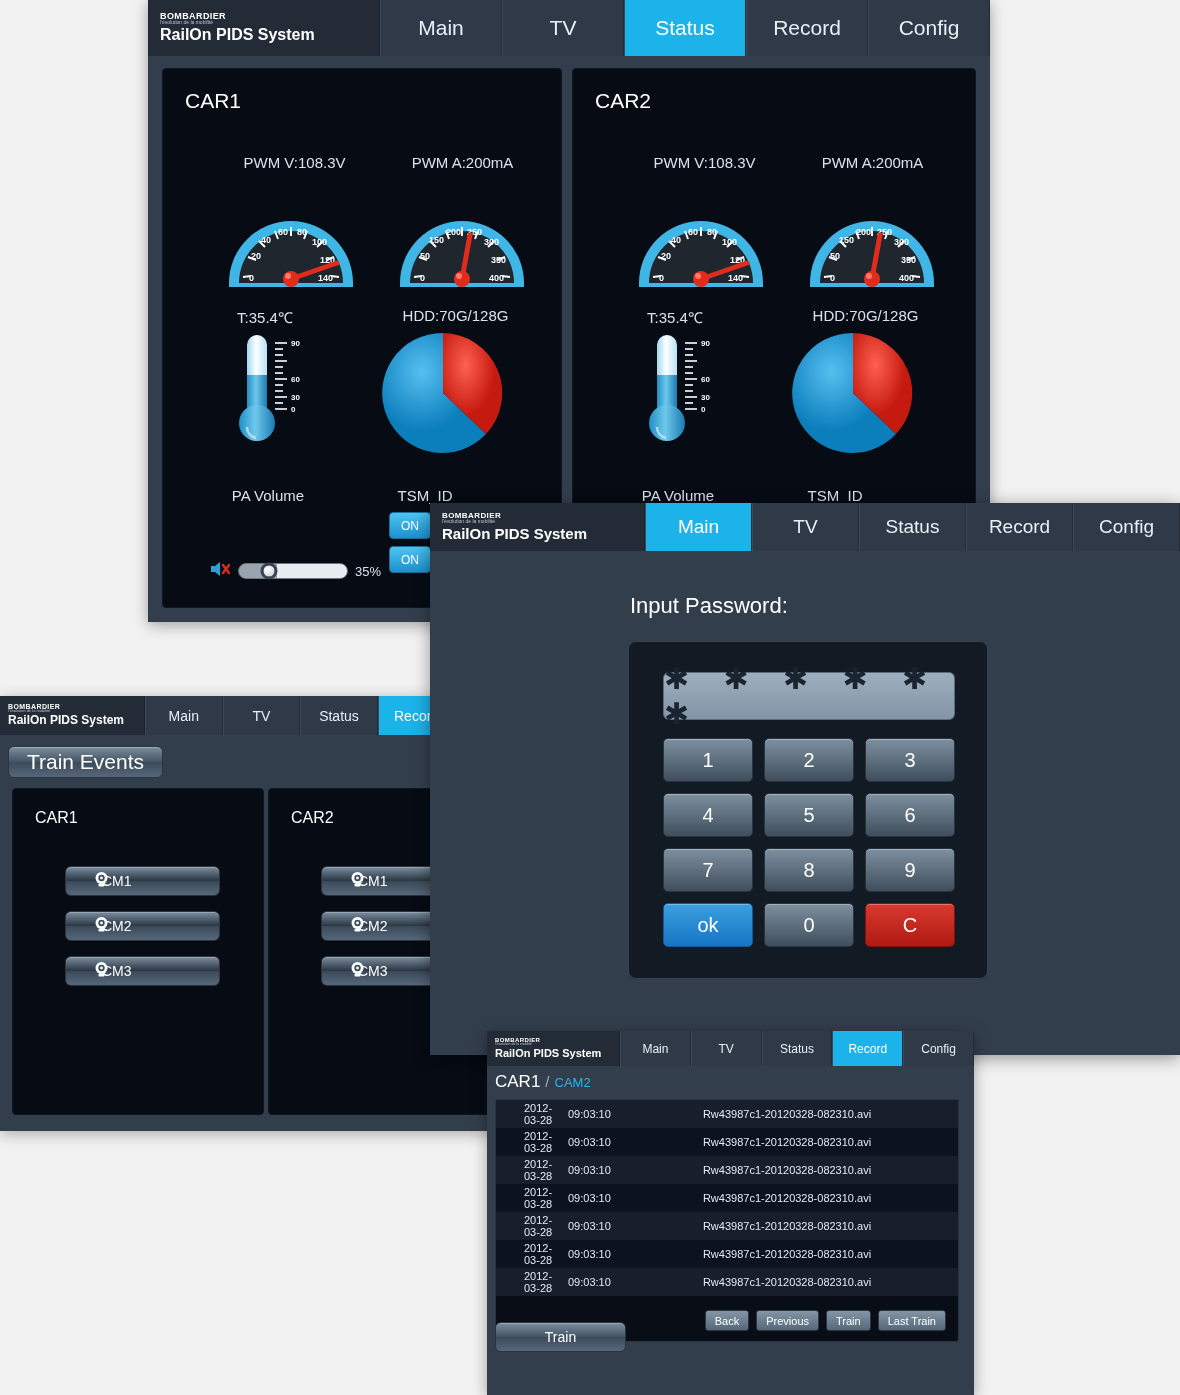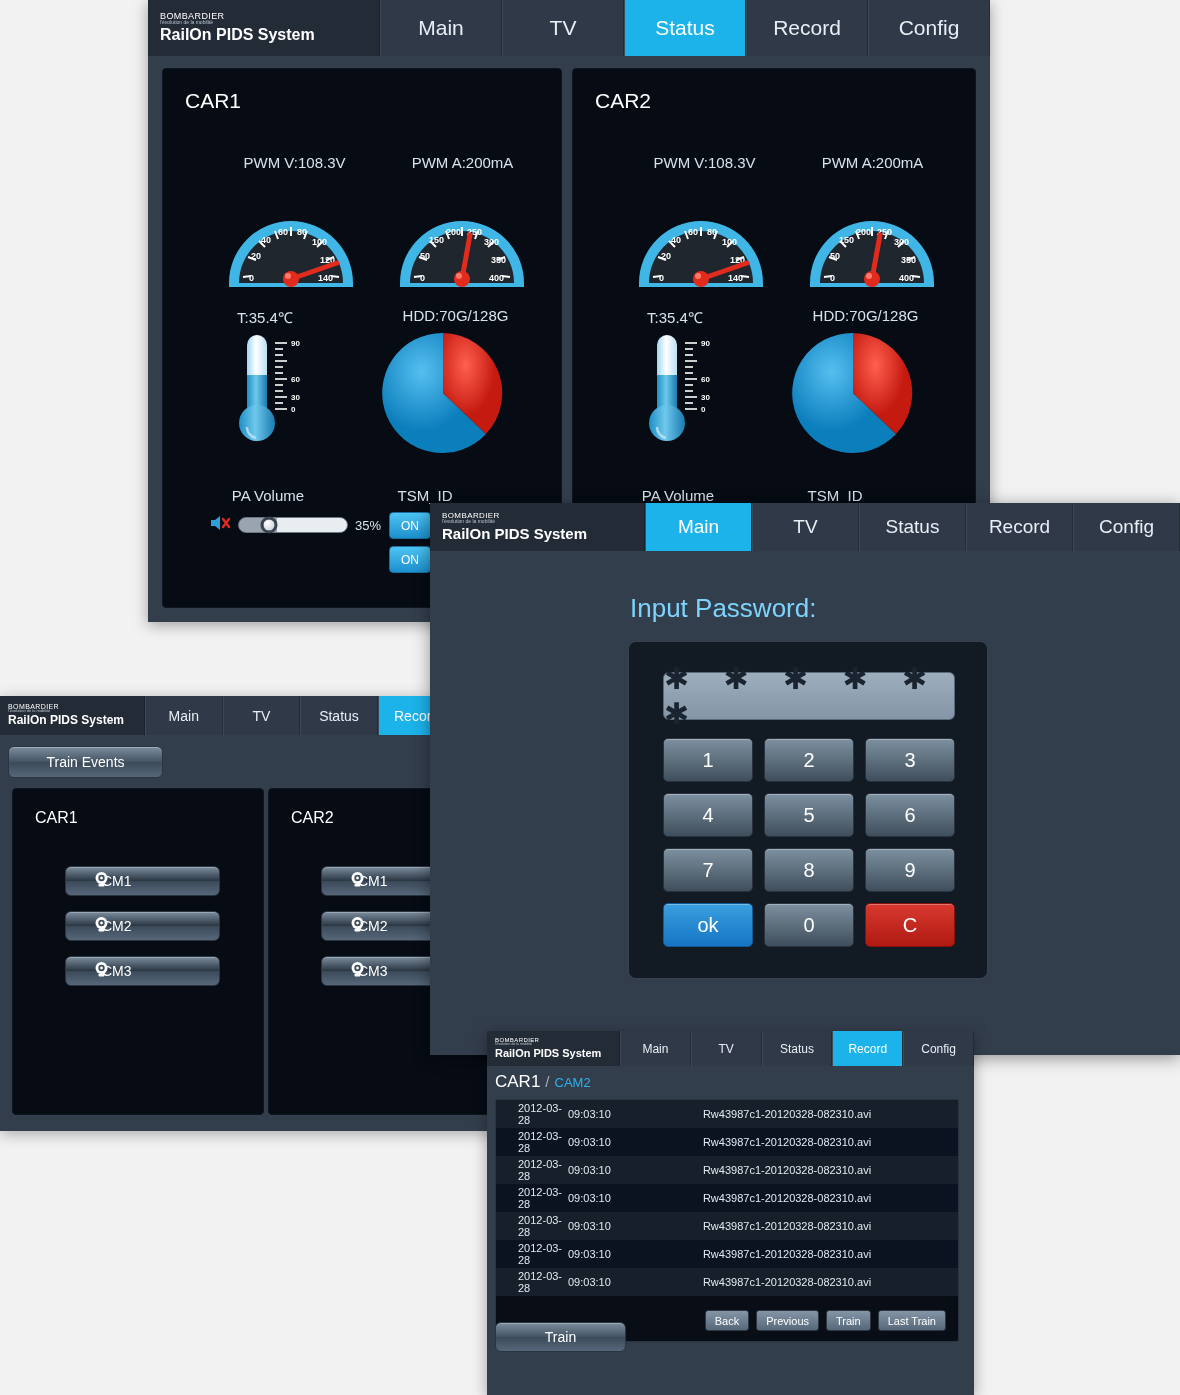--- a/index.html
+++ b/index.html
@@ -12,21 +12,21 @@
 
   .window { position: absolute; background: #333e4d; }
 
   
   .topbar { display: flex; align-items: stretch; background: #2b3442; }
   .brand {
     display: flex; flex-direction: column; justify-content: center;
     background: #232b36; color: #fff; padding: 4px 12px;
     border-right: 1px solid #1b222c;
   }
-  .brand-top { font-size: 9px; font-weight: normal; letter-spacing: .4px; line-height: 1.05; }
+  .brand-top { font-size: 9px; font-weight: bold; letter-spacing: .4px; line-height: 1.05; }
   .brand-sub { font-size: 5px; color: #b9c2cc; line-height: 1; margin-top: -1px; }
   .brand-main { font-size: 16px; font-weight: bold; line-height: 1.15; margin-top: 1px; }
 
   .tabs { display: flex; flex: 1; }
   .tab {
     flex: 1; display: flex; align-items: center; justify-content: center;
     color: #e8eef5; background: #2f3947;
     border-left: 1px solid #3e4958; border-right: 1px solid #232b36;
     font-size: 21px; cursor: pointer;
   }
@@ -40,21 +40,21 @@
   .metric-label { color: #d8e2ec; font-size: 15px; text-align: center; }
 
   
   .gauge { position: relative; }
   .gauge svg { display: block; }
 
   
   .thermo { position: relative; }
 
   
-  .vol-row { display: flex; align-items: center; gap: 7px; }
+  .vol-row { display: flex; align-items: center; gap: 7px; margin-top: 46px; }
   .vol-track {
     width: 110px; height: 16px; border-radius: 8px;
     background: linear-gradient(to right,#9aa4ae 0%,#9aa4ae 35%,#e8edf2 35%,#e8edf2 100%);
     border: 1px solid #6d7680; position: relative;
   }
   .vol-knob {
     position: absolute; left: 28%; top: 50%; transform: translate(-50%,-50%);
     width: 17px; height: 17px; border-radius: 50%;
     background: radial-gradient(circle at 35% 30%, #fff, #c3ccd5);
     border: 3px solid #3a4450;
@@ -71,21 +71,21 @@
     width: 42px; height: 27px; border-radius: 4px; color: #fff; font-size: 12px;
     display: flex; align-items: center; justify-content: center;
     background: linear-gradient(#e04a3e,#b72018); border: 1px solid #8d1812;
   }
 
   
   .glossy {
     background: linear-gradient(#7b8d9e,#465665 48%,#3c4b5a 52%,#56677a);
     border: 1px solid #2a3541; border-radius: 6px; color: #fff;
     display: flex; align-items: center; justify-content: center;
-    font-size: 14px; cursor: pointer;
+    font-size: 21px; cursor: pointer;
     box-shadow: inset 0 1px 0 rgba(255,255,255,.28);
   }
 
   
   .keypad-box { background: #121a24; border: 1px solid #38414d; border-radius: 8px; }
   .pw-display {
     background: linear-gradient(#9daebd,#8395a6);
     border: 1px solid #5d6b79; border-radius: 6px;
     color: #1a2430; font-size: 30px; letter-spacing: 13px;
     display: flex; align-items: center; justify-content: center;
@@ -99,21 +99,21 @@
     border: 1px solid #2b343e; box-shadow: inset 0 1px 0 rgba(255,255,255,.3);
   }
   .key.ok { background: linear-gradient(#3a9fe0,#1675c4); border-color: #115a97; }
   .key.clr { background: linear-gradient(#d8392f,#b01a12); border-color: #871209; }
 
   
   .filelist { background: #080d16; border: 1px solid #2b3442; border-radius: 3px; }
   .filerow { display: flex; align-items: center; height: 28px; color: #e2e9f0; font-size: 11px; }
   .filerow.odd { background: #171f2b; }
   .filerow.even { background: #0c1320; }
-  .fr-date { width: 72px; padding-left: 22px; }
+  .fr-date { width: 72px; padding-left: 28px; }
   .fr-time { width: 88px; }
   .fr-name { flex: 1; text-align: center; padding-right: 40px; }
 
   .pagebtn {
     height: 21px; padding: 0 9px; border-radius: 3px; font-size: 11px; color: #fff;
     display: flex; align-items: center; justify-content: center; cursor: pointer;
     background: linear-gradient(#8496a6,#566879); border: 1px solid #2d3742;
   }
 
   .cambtn {
@@ -513,21 +513,21 @@
     </div>
     <div class="tabs">
       <div class="tab active" style="font-size:19px;">Main</div>
       <div class="tab" style="font-size:19px;">TV</div>
       <div class="tab" style="font-size:19px;">Status</div>
       <div class="tab" style="font-size:19px;">Record</div>
       <div class="tab" style="font-size:19px;">Config</div>
     </div>
   </div>
 
-  <div style="position:absolute; left:200px; top:90px; color:#7dd3fc; font-size:26px;">Input Password:</div>
+  <div style="position:absolute; left:200px; top:90px; color:#ffffff; font-size:22px;">Input Password:</div>
 
   <div class="keypad-box" style="position:absolute; left:198px; top:138px; width:360px; height:338px;">
     <div class="pw-display" style="position:absolute; left:34px; top:30px; width:292px; height:48px;">✱ ✱ ✱ ✱ ✱ ✱</div>
 
     <div class="kp-grid" style="position:absolute; left:34px; top:96px; width:292px;">
       <div class="key">1</div>
       <div class="key">2</div>
       <div class="key">3</div>
       <div class="key">4</div>
       <div class="key">5</div>

